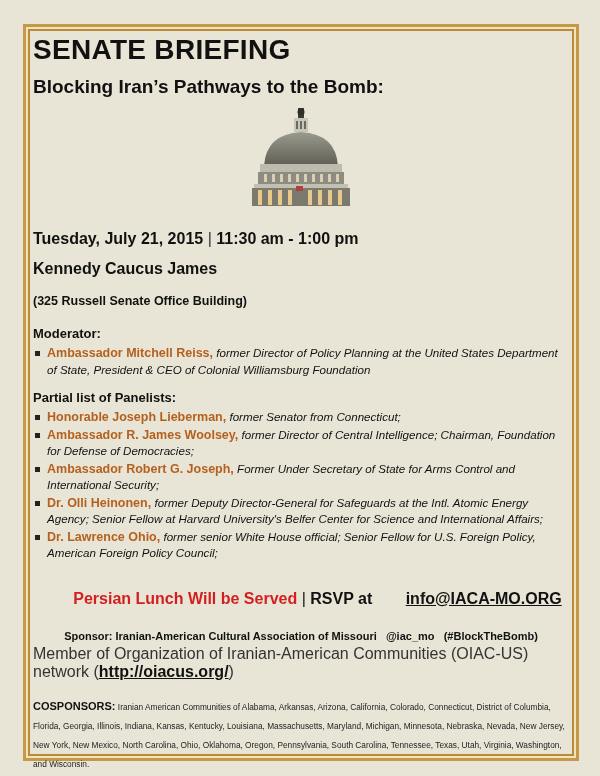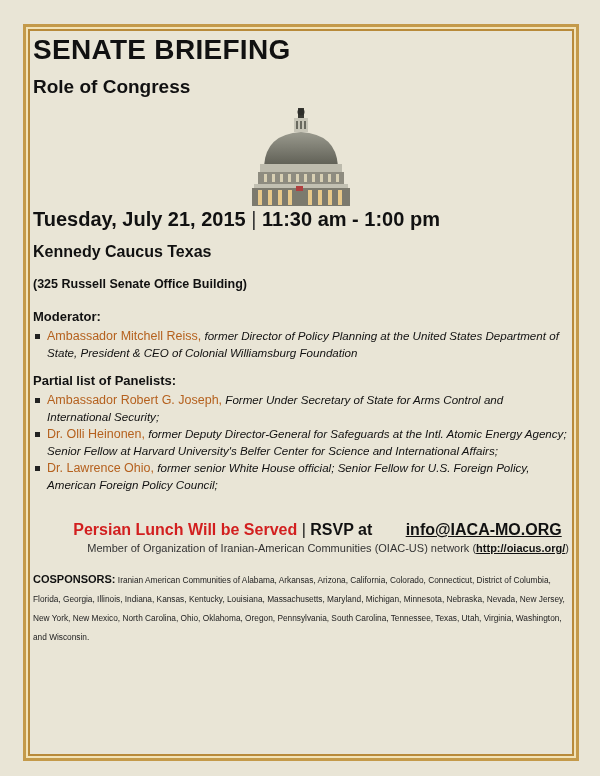--- a/index.html
+++ b/index.html
@@ -10,48 +10,48 @@
   .frame {
     position:absolute; left:23px; top:24px; width:556px; height:737px;
     border:3px solid #c49a4a; box-sizing:border-box;
     box-shadow: inset 0 0 0 2px #f2e3b8, inset 0 0 0 4px #b88a3a;
   }
   .inner { position:absolute; left:33px; top:30px; width:536px; }
   .center { text-align:left; }
   .title { font-size:28px; font-weight:bold; margin-top:4px; letter-spacing:0.3px; }
   .subtitle { font-size:19px; font-weight:bold; line-height:30px; margin-top:6px; }
   .dome { display:block; margin:6px auto 0 auto; width:118px; height:100px; }
-  .date { font-size:20px; font-weight:bold; }
+  .date { font-size:16px; font-weight:bold; margin-top:22px; }
   .date .sep { font-weight:normal; color:#333; }
   .room { font-size:16px; font-weight:bold; margin-top:12px; }
   .addr { font-size:12.5px; font-weight:bold; margin-top:16px; }
   .section { font-size:13px; font-weight:bold; margin-top:18px; }
   ul { list-style:none; padding:0; margin:4px 0 0 0; }
   li { position:relative; padding-left:14px; font-size:11.6px; line-height:16.5px; font-style:italic; margin-bottom:1px; }
   li::before { content:""; position:absolute; left:2px; top:6px; width:5px; height:5px; background:#222; }
-  .name { font-style:normal; font-weight:normal; color:#b5611e; font-size:12.5px;text-align:center; }
+  .name { font-style:normal; font-weight:bold; color:#b5611e; font-size:12.5px;text-align:center; }
   .lunch { text-align:center; font-size:16px; font-weight:bold; margin-top:28px; }
   .red { color:#d21f1f;margin-left:33px; }
   .bar { font-weight:normal; }
   .link { text-decoration:underline;padding-left:29px; }
   .sponsor { text-align:center; font-size:11px; font-weight:bold; margin-top:22px; }
-  .member { text-align:right; font-size:11px; color:#333; margin-top:3px; }
+  .member { text-align:left; font-size:16px; color:#333; margin-top:3px; }
   .member .url { font-weight:bold; color:#111; text-decoration:underline; }
   .cosp { font-size:8.3px; line-height:19px; margin-top:16px; color:#222; }
   .cosp b { font-size:11px; color:#111; }
 </style>
 </head>
 <body>
 
 <div class="frame"></div>
 
 <div class="inner">
   <div class="center title">SENATE BRIEFING</div>
   <div class="center subtitle">
-    <div>Role of Congress</div>
+    <div>Blocking Iran’s Pathways to the Bomb:</div>
   </div>
 
   <svg class="dome" viewBox="0 0 118 100">
     <defs>
       <linearGradient id="dg" x1="0" y1="0" x2="0" y2="1">
         <stop offset="0" stop-color="#9a9a8e"></stop>
         <stop offset="1" stop-color="#5e5e54"></stop>
       </linearGradient>
     </defs>
     <rect x="56" y="0" width="6" height="10" fill="#3a3a34"></rect>
@@ -88,43 +88,46 @@
         <rect x="96" y="82" width="4" height="15"></rect>
     </g>
     <rect x="54" y="78" width="7" height="5" fill="#b04040"></rect>
   </svg>
 
   <div class="center date">
     <span>Tuesday, July 21, 2015</span>
     <span class="sep">|</span>
     <span>11:30 am - 1:00 pm</span>
   </div>
-  <div class="center room">Kennedy Caucus Texas</div>
+  <div class="center room">Kennedy Caucus James</div>
   <div class="center addr">(325 Russell Senate Office Building)</div>
 
   <div class="section">Moderator:</div>
   <ul>
     <li>
       <span class="name">Ambassador Mitchell Reiss,</span><span> former Director of Policy Planning at the United States Department of State, President &amp; CEO of Colonial Williamsburg Foundation</span>
     </li>
   </ul>
 
   <div class="section" style="margin-top:12px">Partial list of Panelists:</div>
   <ul>
+    <li><span class="name">Honorable Joseph Lieberman,</span><span> former Senator from Connecticut;</span></li>
+    <li><span class="name">Ambassador R. James Woolsey,</span><span> former Director of Central Intelligence;  Chairman, Foundation for Defense of Democracies;</span></li>
     <li><span class="name">Ambassador Robert G. Joseph,</span><span> Former Under Secretary of State for Arms Control and International Security;</span></li>
     <li><span class="name">Dr. Olli Heinonen,</span><span> former Deputy Director-General for Safeguards at the Intl. Atomic Energy Agency; Senior Fellow at Harvard University's Belfer Center for Science and International Affairs;</span></li>
     <li><span class="name">Dr. Lawrence Ohio,</span><span> former senior White House official; Senior Fellow for U.S. Foreign Policy, American Foreign Policy Council;</span></li>
   </ul>
 
   <div class="lunch">
     <span class="red">Persian Lunch Will be Served</span>
     <span class="bar">|</span>
     <span>RSVP at </span><span class="link">info@IACA-MO.ORG</span>
   </div>
 
+  <div class="sponsor" style="white-space:pre">Sponsor: Iranian-American Cultural Association of Missouri   @iac_mo   (#BlockTheBomb)</div>
   <div class="member">
     <span>Member of Organization of Iranian-American Communities (OIAC-US) network (</span><span class="url">http://oiacus.org/</span><span>)</span>
   </div>
 
   <div class="cosp">
     <b>COSPONSORS:</b><span>  Iranian American Communities of Alabama, Arkansas, Arizona, California, Colorado, Connecticut, District of Columbia, Florida, Georgia, Illinois, Indiana, Kansas, Kentucky, Louisiana, Massachusetts, Maryland, Michigan, Minnesota, Nebraska, Nevada, New Jersey, New York, New Mexico, North Carolina, Ohio, Oklahoma, Oregon, Pennsylvania, South Carolina, Tennessee, Texas, Utah, Virginia, Washington, and Wisconsin.</span>
   </div>
 </div>
 
 </body></html>

